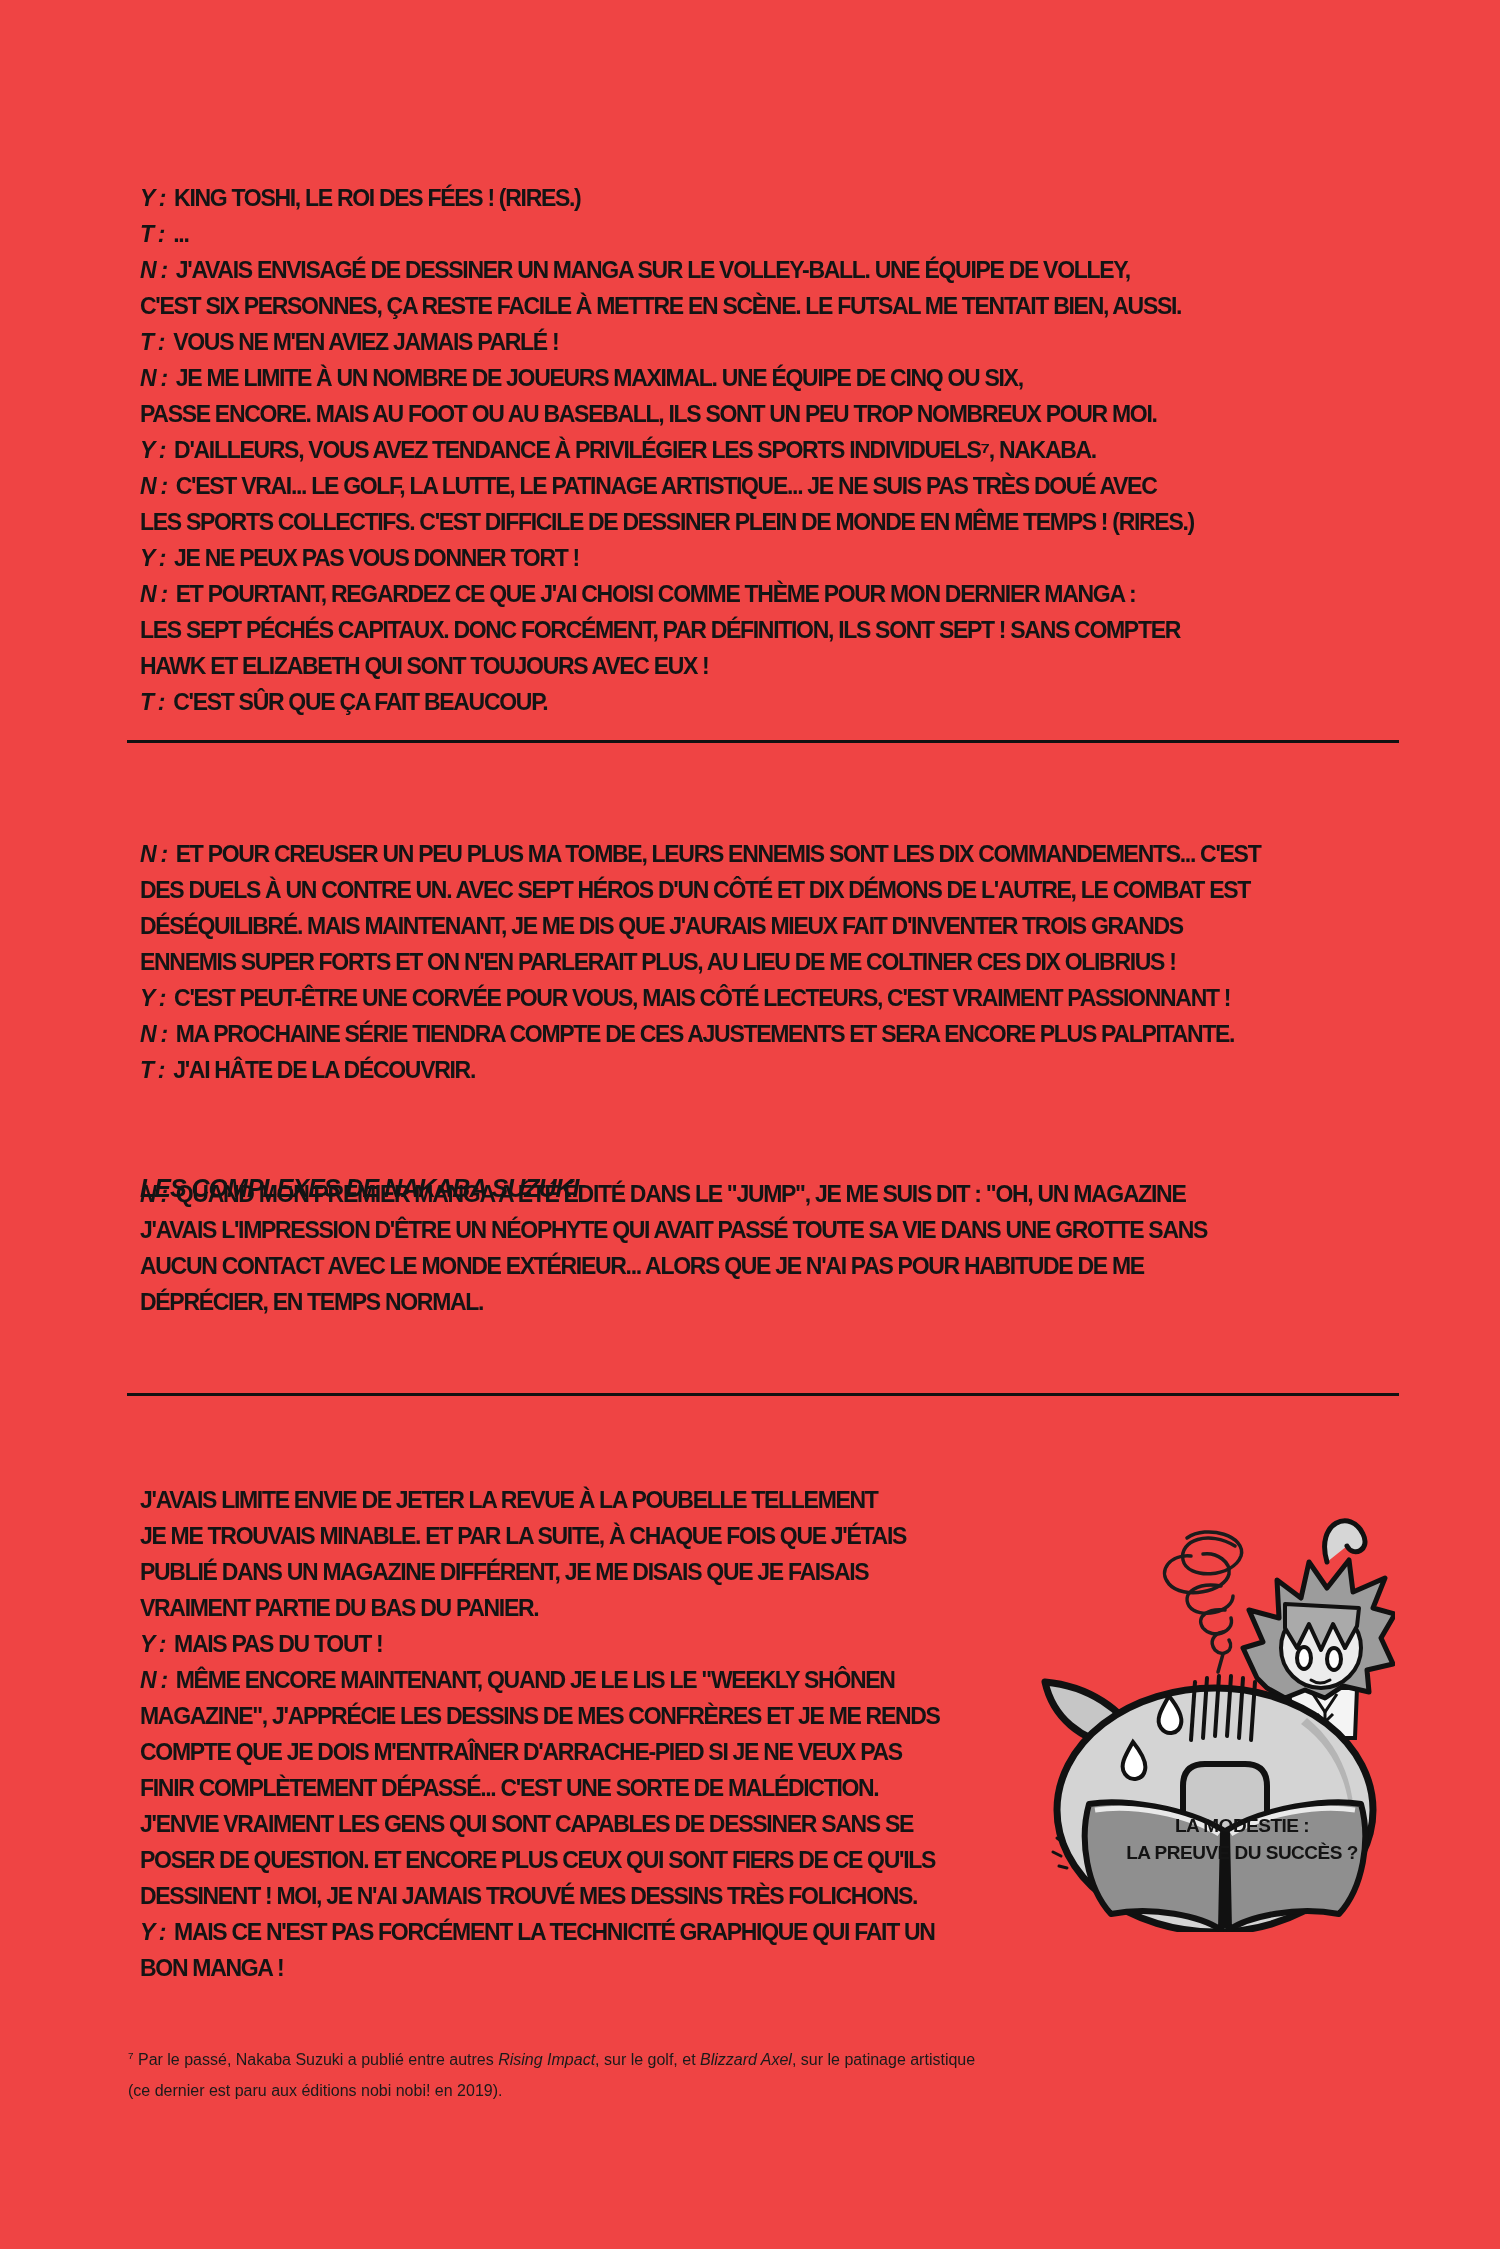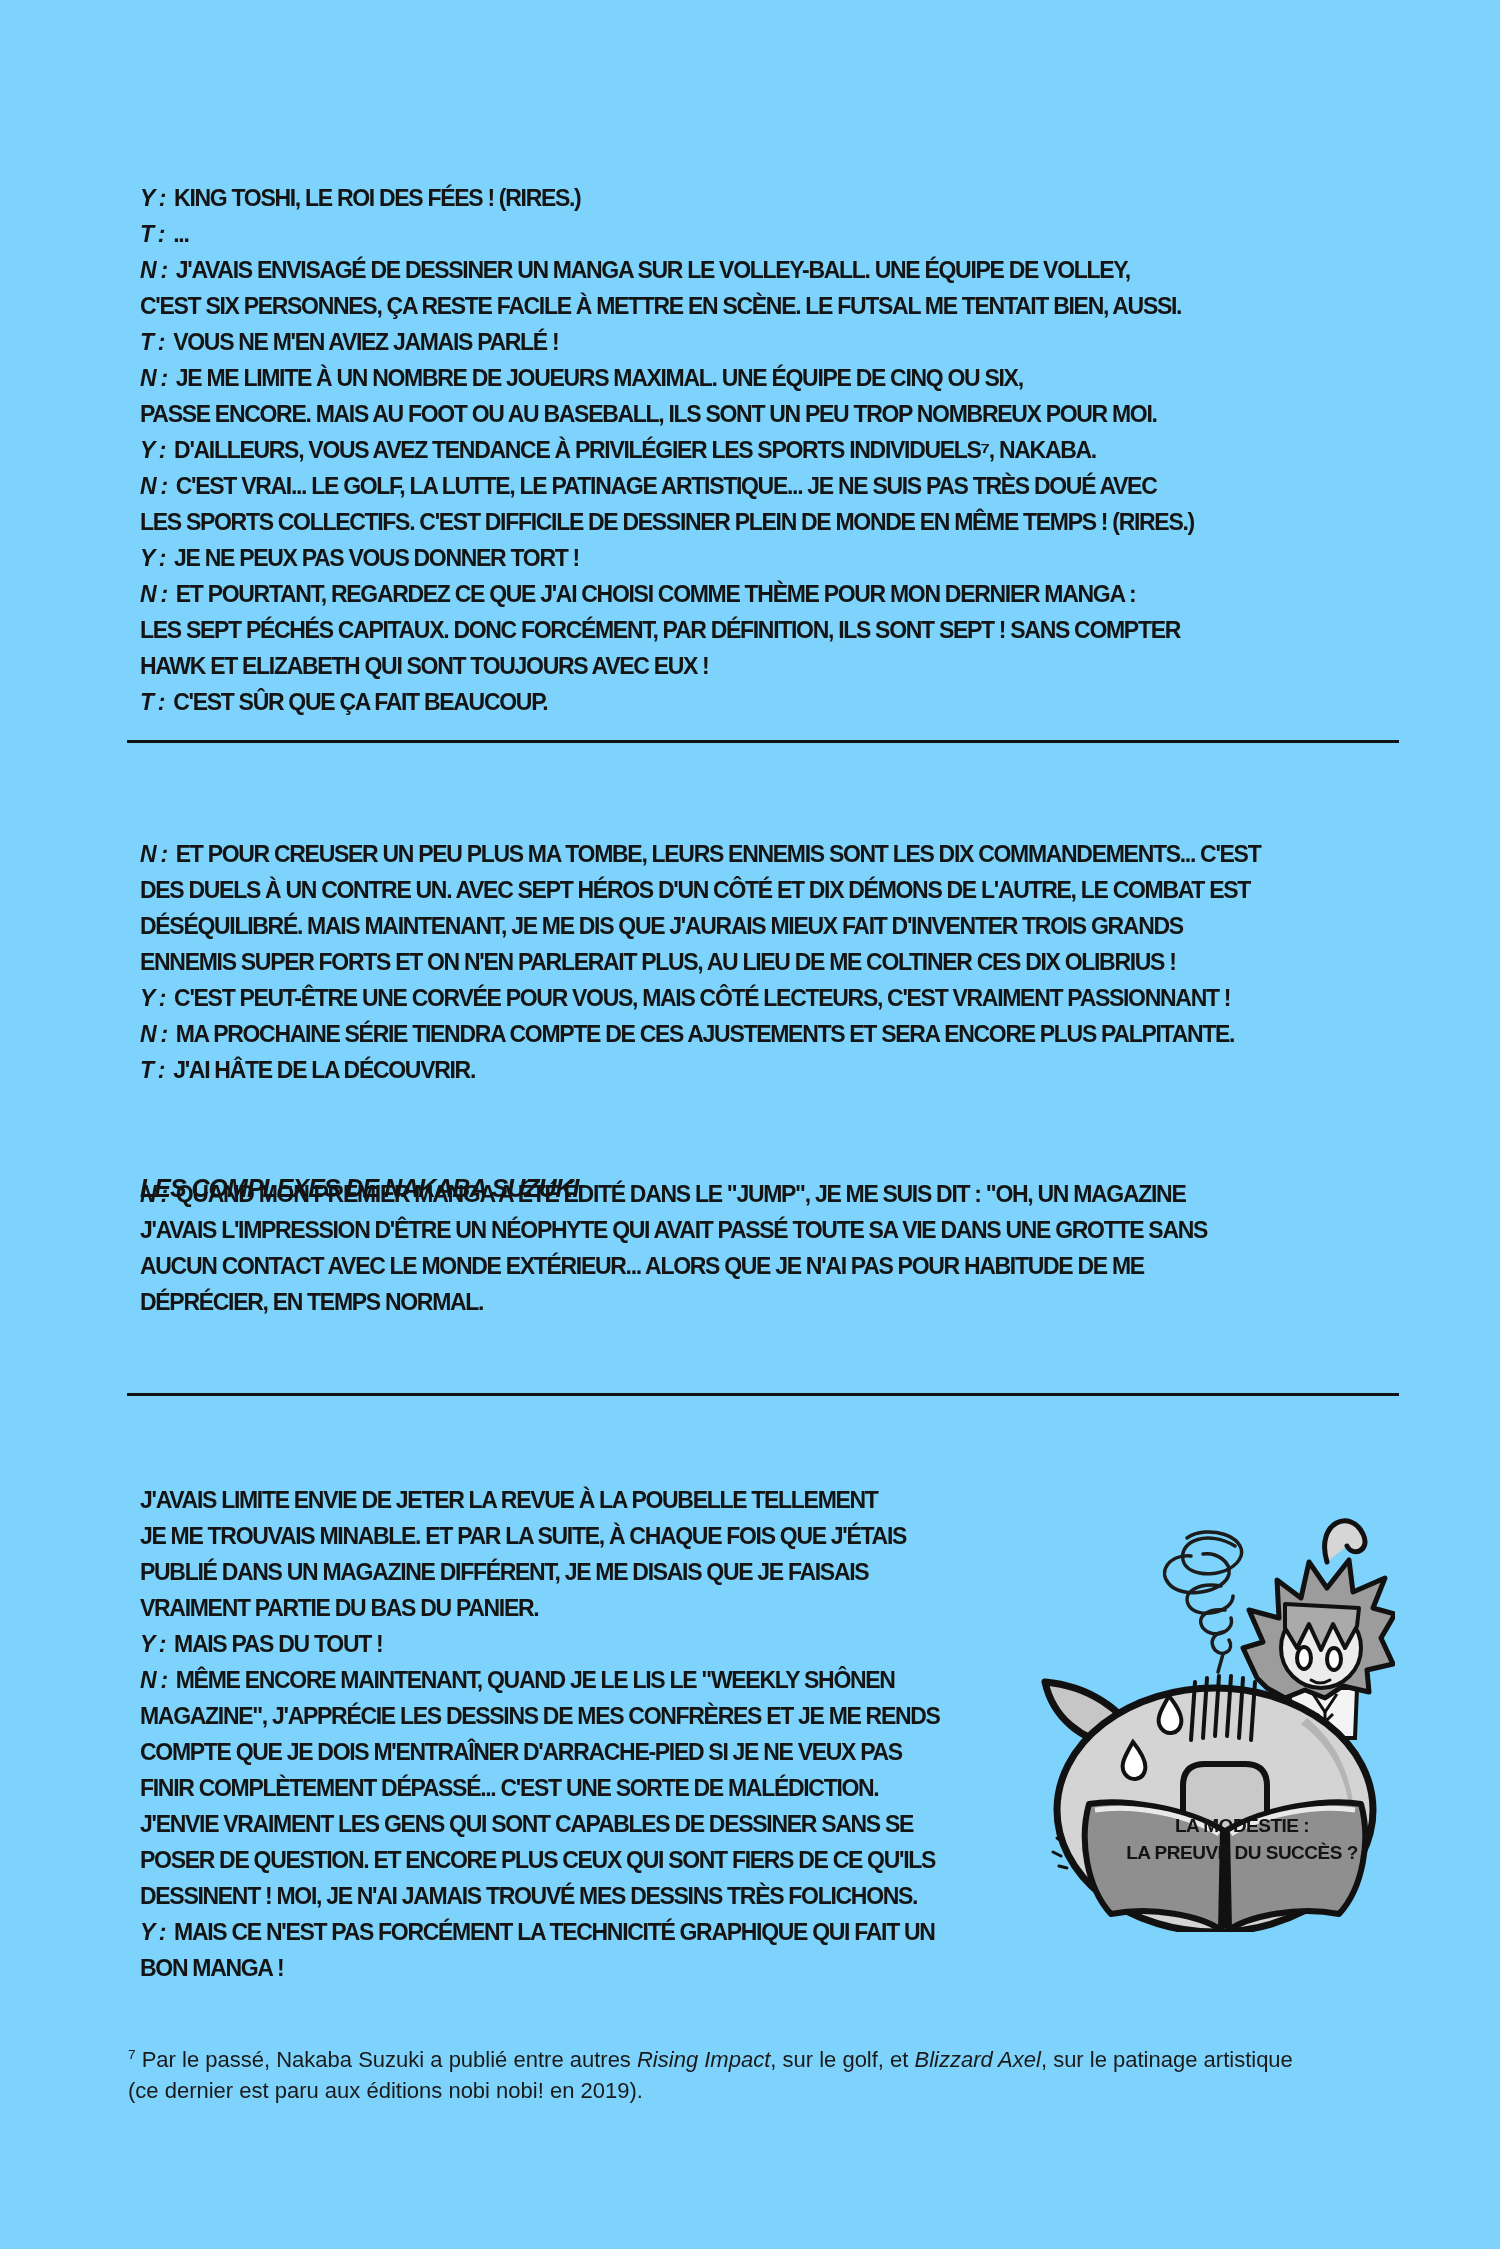--- a/index.html
+++ b/index.html
@@ -1,19 +1,19 @@
 <!DOCTYPE html>
 <html><head>
 <meta charset="utf-8">
 <style>
   html,body{margin:0;padding:0;background:#e8e8e8;}
   .page{
     position:relative;
     width:1500px;height:2249px;
-    background:#7dd3fc;
+    background:#ef4444;
     overflow:hidden;
     font-family:"Liberation Sans",sans-serif;
     color:#141414;
   }
   
   .dialog{
     position:absolute;left:140px;
     font-size:23px;font-weight:700;letter-spacing:-1.3px;
     line-height:36px;white-space:nowrap;
   }
@@ -32,21 +32,21 @@
   .illus{
     position:absolute;left:995px;top:1492px;width:400px;height:440px;
   }
   .illus-caption{
     position:absolute;left:1092px;top:1812px;width:300px;
     text-align:center;font-size:19px;font-weight:700;letter-spacing:-0.5px;
     line-height:27px;white-space:nowrap;
   }
   .footnote{
     position:absolute;left:128px;top:2044px;width:1290px;
-    font-size:22px;font-weight:400;letter-spacing:0;
+    font-size:16px;font-weight:400;letter-spacing:0;
     line-height:31px;color:#1a1a1a;
   }
   .footnote .it{font-style:italic;}
 </style>
 </head>
 <body>
 
 <div class="page">
 
   <div class="dialog" style="top:180px;">

